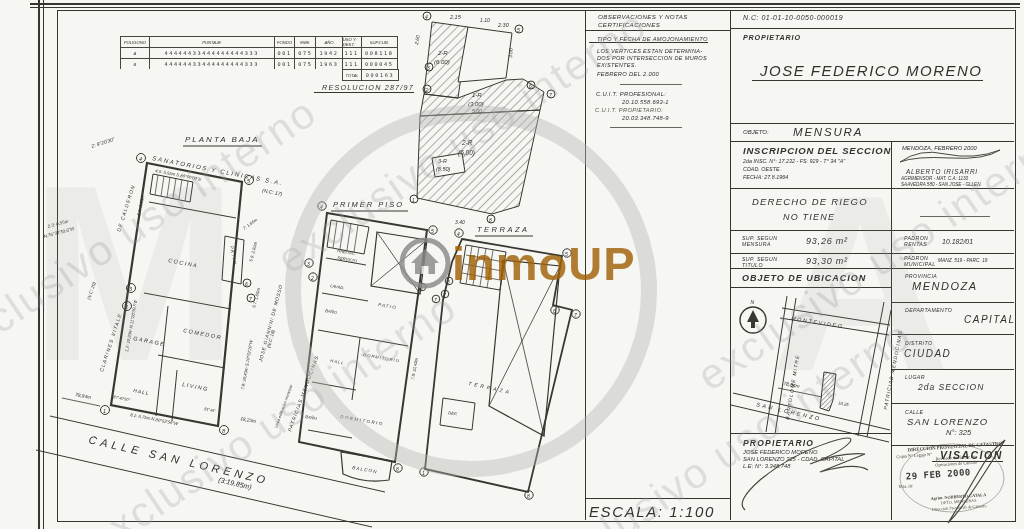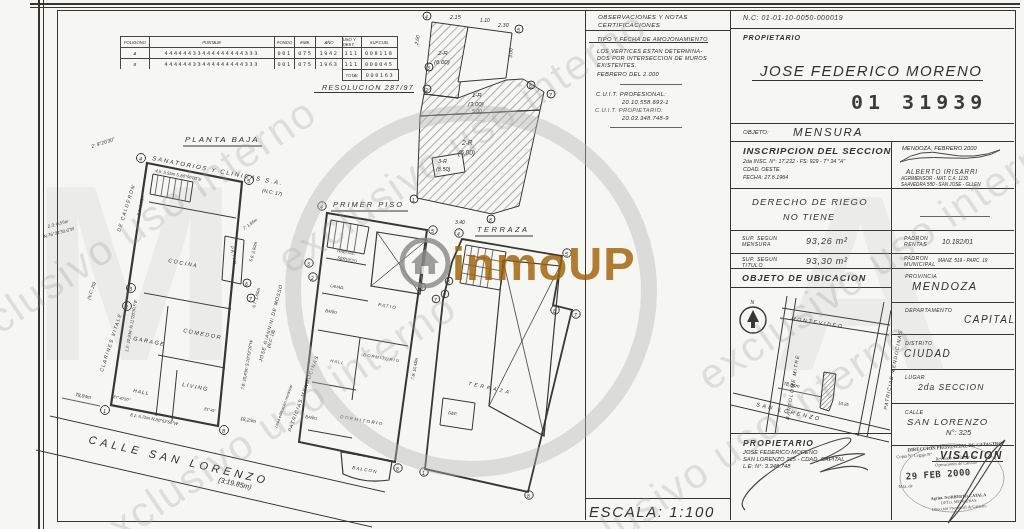--- a/index.html
+++ b/index.html
@@ -128,21 +128,20 @@
     <div class="abs it tiny nowrap" style="left:589px;top:71px;font-size:5.8px;">FEBRERO DEL 2.000</div>
     <div class="abs it tiny nowrap" style="left:588px;top:91px;font-size:5.8px;">C.U.I.T. PROFESIONAL:</div>
     <div class="abs it tiny nowrap" style="left:614px;top:99px;font-size:5.8px;">20.10.558.693-1</div>
     <div class="abs it tiny nowrap" style="left:587px;top:107px;font-size:5.8px;color:#5c574f;">C.U.I.T. PROPIETARIO:</div>
     <div class="abs it tiny nowrap" style="left:614px;top:115px;font-size:5.8px;">20.03.348.748-9</div>
     <div class="abs it nowrap" style="left:581px;top:503px;font-size:15px;letter-spacing:1.6px;">ESCALA: 1:100</div>
 
     <div class="abs it nowrap" style="left:735px;top:14px;font-size:7px;letter-spacing:.5px;">N.C: 01-01-10-0050-000019</div>
     <div class="abs it b nowrap" style="left:735px;top:33px;font-size:7.2px;letter-spacing:.8px;">PROPIETARIO</div>
     <div class="abs it nowrap" style="left:752px;top:62px;font-size:15px;letter-spacing:1.5px;border-bottom:1.5px solid #38352f;padding-bottom:1px;">JOSE  FEDERICO  MORENO</div>
-    <div class="abs nowrap" style="left:843px;top:90px;font-family:'DejaVu Sans Mono',monospace;font-size:20px;font-weight:bold;letter-spacing:5px;color:#3d3b37;">01 31939</div>
 
     <div class="abs it nowrap" style="left:735px;top:129px;font-size:6px;">OBJETO:</div>
     <div class="abs it nowrap" style="left:785px;top:126px;font-size:11.5px;letter-spacing:1.8px;">MENSURA</div>
 
     <div class="abs it b nowrap" style="left:735px;top:145px;font-size:9.5px;letter-spacing:.8px;">INSCRIPCION DEL SECCION</div>
     <div class="abs it nowrap" style="left:735px;top:158px;font-size:5.4px;">2da INSC. N°: 17.232 - FS: 929 - T° 34 "A"</div>
     <div class="abs it nowrap" style="left:735px;top:166px;font-size:5.4px;">CDAD. OESTE.</div>
     <div class="abs it nowrap" style="left:735px;top:174px;font-size:5.4px;">FECHA: 27.8.1964</div>
 
     <div class="abs it nowrap" style="left:894px;top:145px;font-size:5.8px;">MENDOZA, FEBRERO 2000</div>

